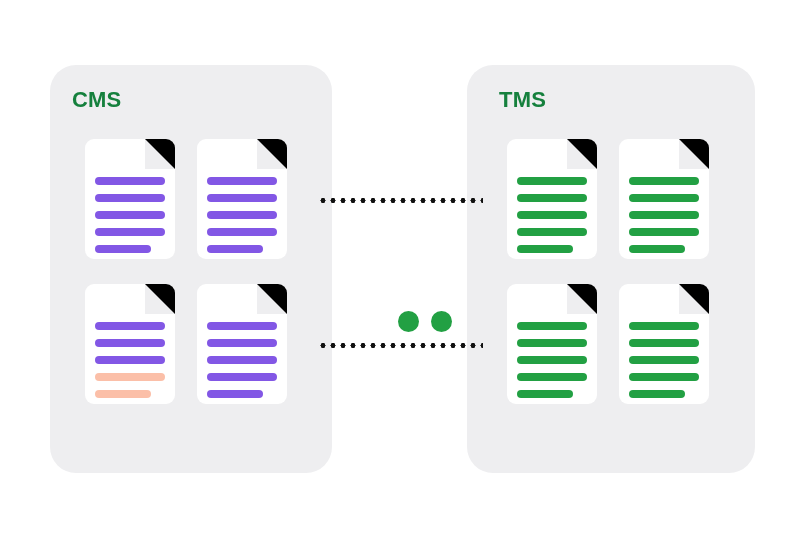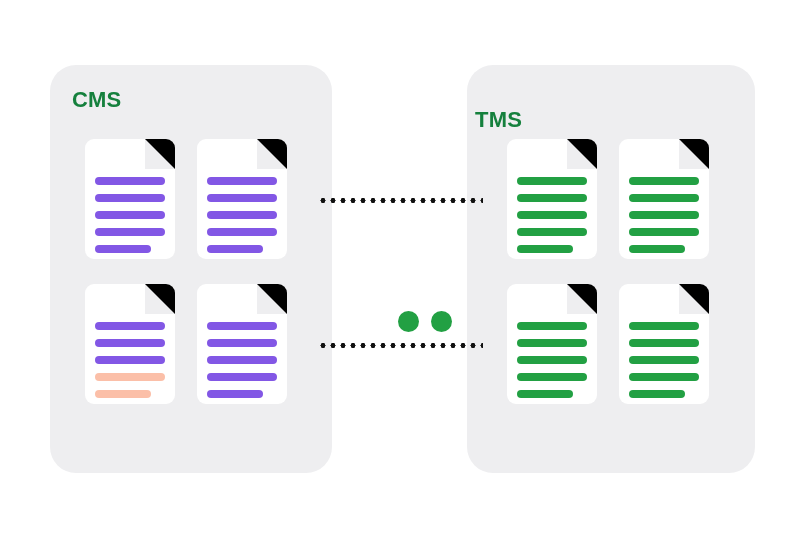--- a/index.html
+++ b/index.html
@@ -34,21 +34,21 @@
   .panel-title {
     position: absolute;
     top: 22px;
     font-size: 22px;
     font-weight: bold;
     color: #15803d;
     letter-spacing: 0.2px;
     line-height: 26px;
   }
   .panel-cms .panel-title { left: 22px; }
-  .panel-tms .panel-title { left: 8px; margin-top: 20px; }
+  .panel-tms .panel-title { left: 32px; }
 
   
   .doc-grid {
     position: absolute;
     left: 0;
     top: 74px;
     width: 100%;
     height: 270px;
   }
   .doc {

